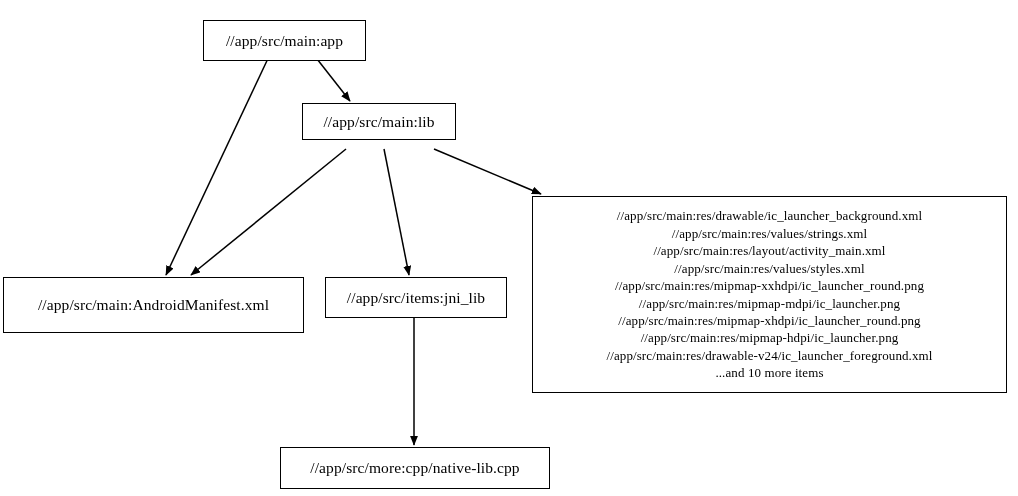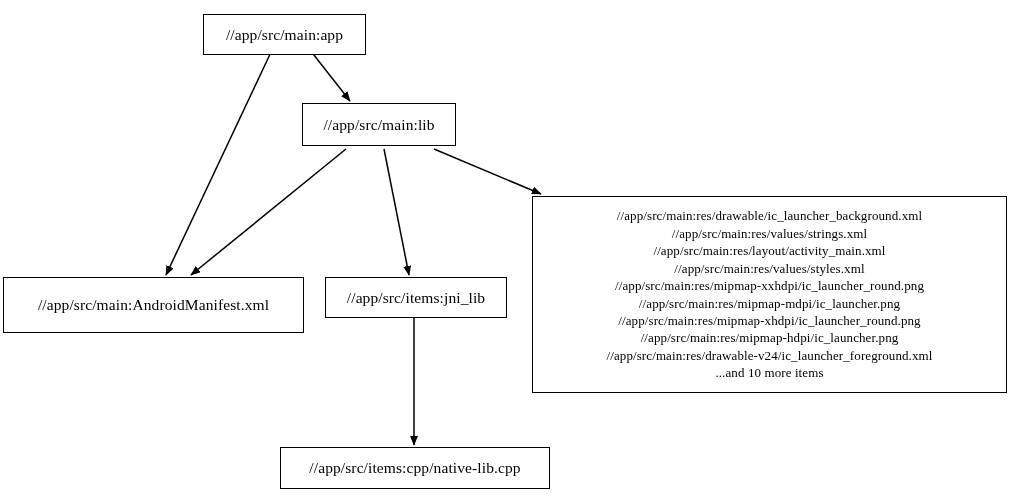--- a/index.html
+++ b/index.html
@@ -42,22 +42,22 @@
     display: block;
     white-space: pre;
     font-size: 15.5px;
     letter-spacing: 0.1px;
   }
   .node-multiline .node-label {
     line-height: 1.345;
     font-size: 13px;
   }
   
-  #node-app      { left: 203px; top: 14px;   width: 163px; height: 41px; }
-  #node-lib      { left: 302px; top: 103px; width: 154px; height: 43px; }
+  #node-app      { left: 203px; top: 20px;   width: 163px; height: 41px; }
+  #node-lib      { left: 302px; top: 103px; width: 154px; height: 37px; }
   #node-manifest { left: 3px;   top: 277px; width: 301px; height: 56px; }
   #node-jnilib   { left: 325px; top: 277px; width: 182px; height: 41px; }
   #node-res      { left: 532px; top: 196px; width: 475px; height: 197px; }
   #node-nativelib{ left: 280px; top: 447px; width: 270px; height: 42px; }
 </style>
 </head>
 <body>
 
 <div id="graph-root">
 
@@ -104,16 +104,16 @@
 //app/src/main:res/values/styles.xml
 //app/src/main:res/mipmap-xxhdpi/ic_launcher_round.png
 //app/src/main:res/mipmap-mdpi/ic_launcher.png
 //app/src/main:res/mipmap-xhdpi/ic_launcher_round.png
 //app/src/main:res/mipmap-hdpi/ic_launcher.png
 //app/src/main:res/drawable-v24/ic_launcher_foreground.xml
 ...and 10 more items</span>
   </div>
 
   <div class="node" id="node-nativelib">
-    <span class="node-label">//app/src/items:cpp/native-lib.cpp</span>
+    <span class="node-label">//app/src/more:cpp/native-lib.cpp</span>
   </div>
 
 </div>
 
 </body></html>

